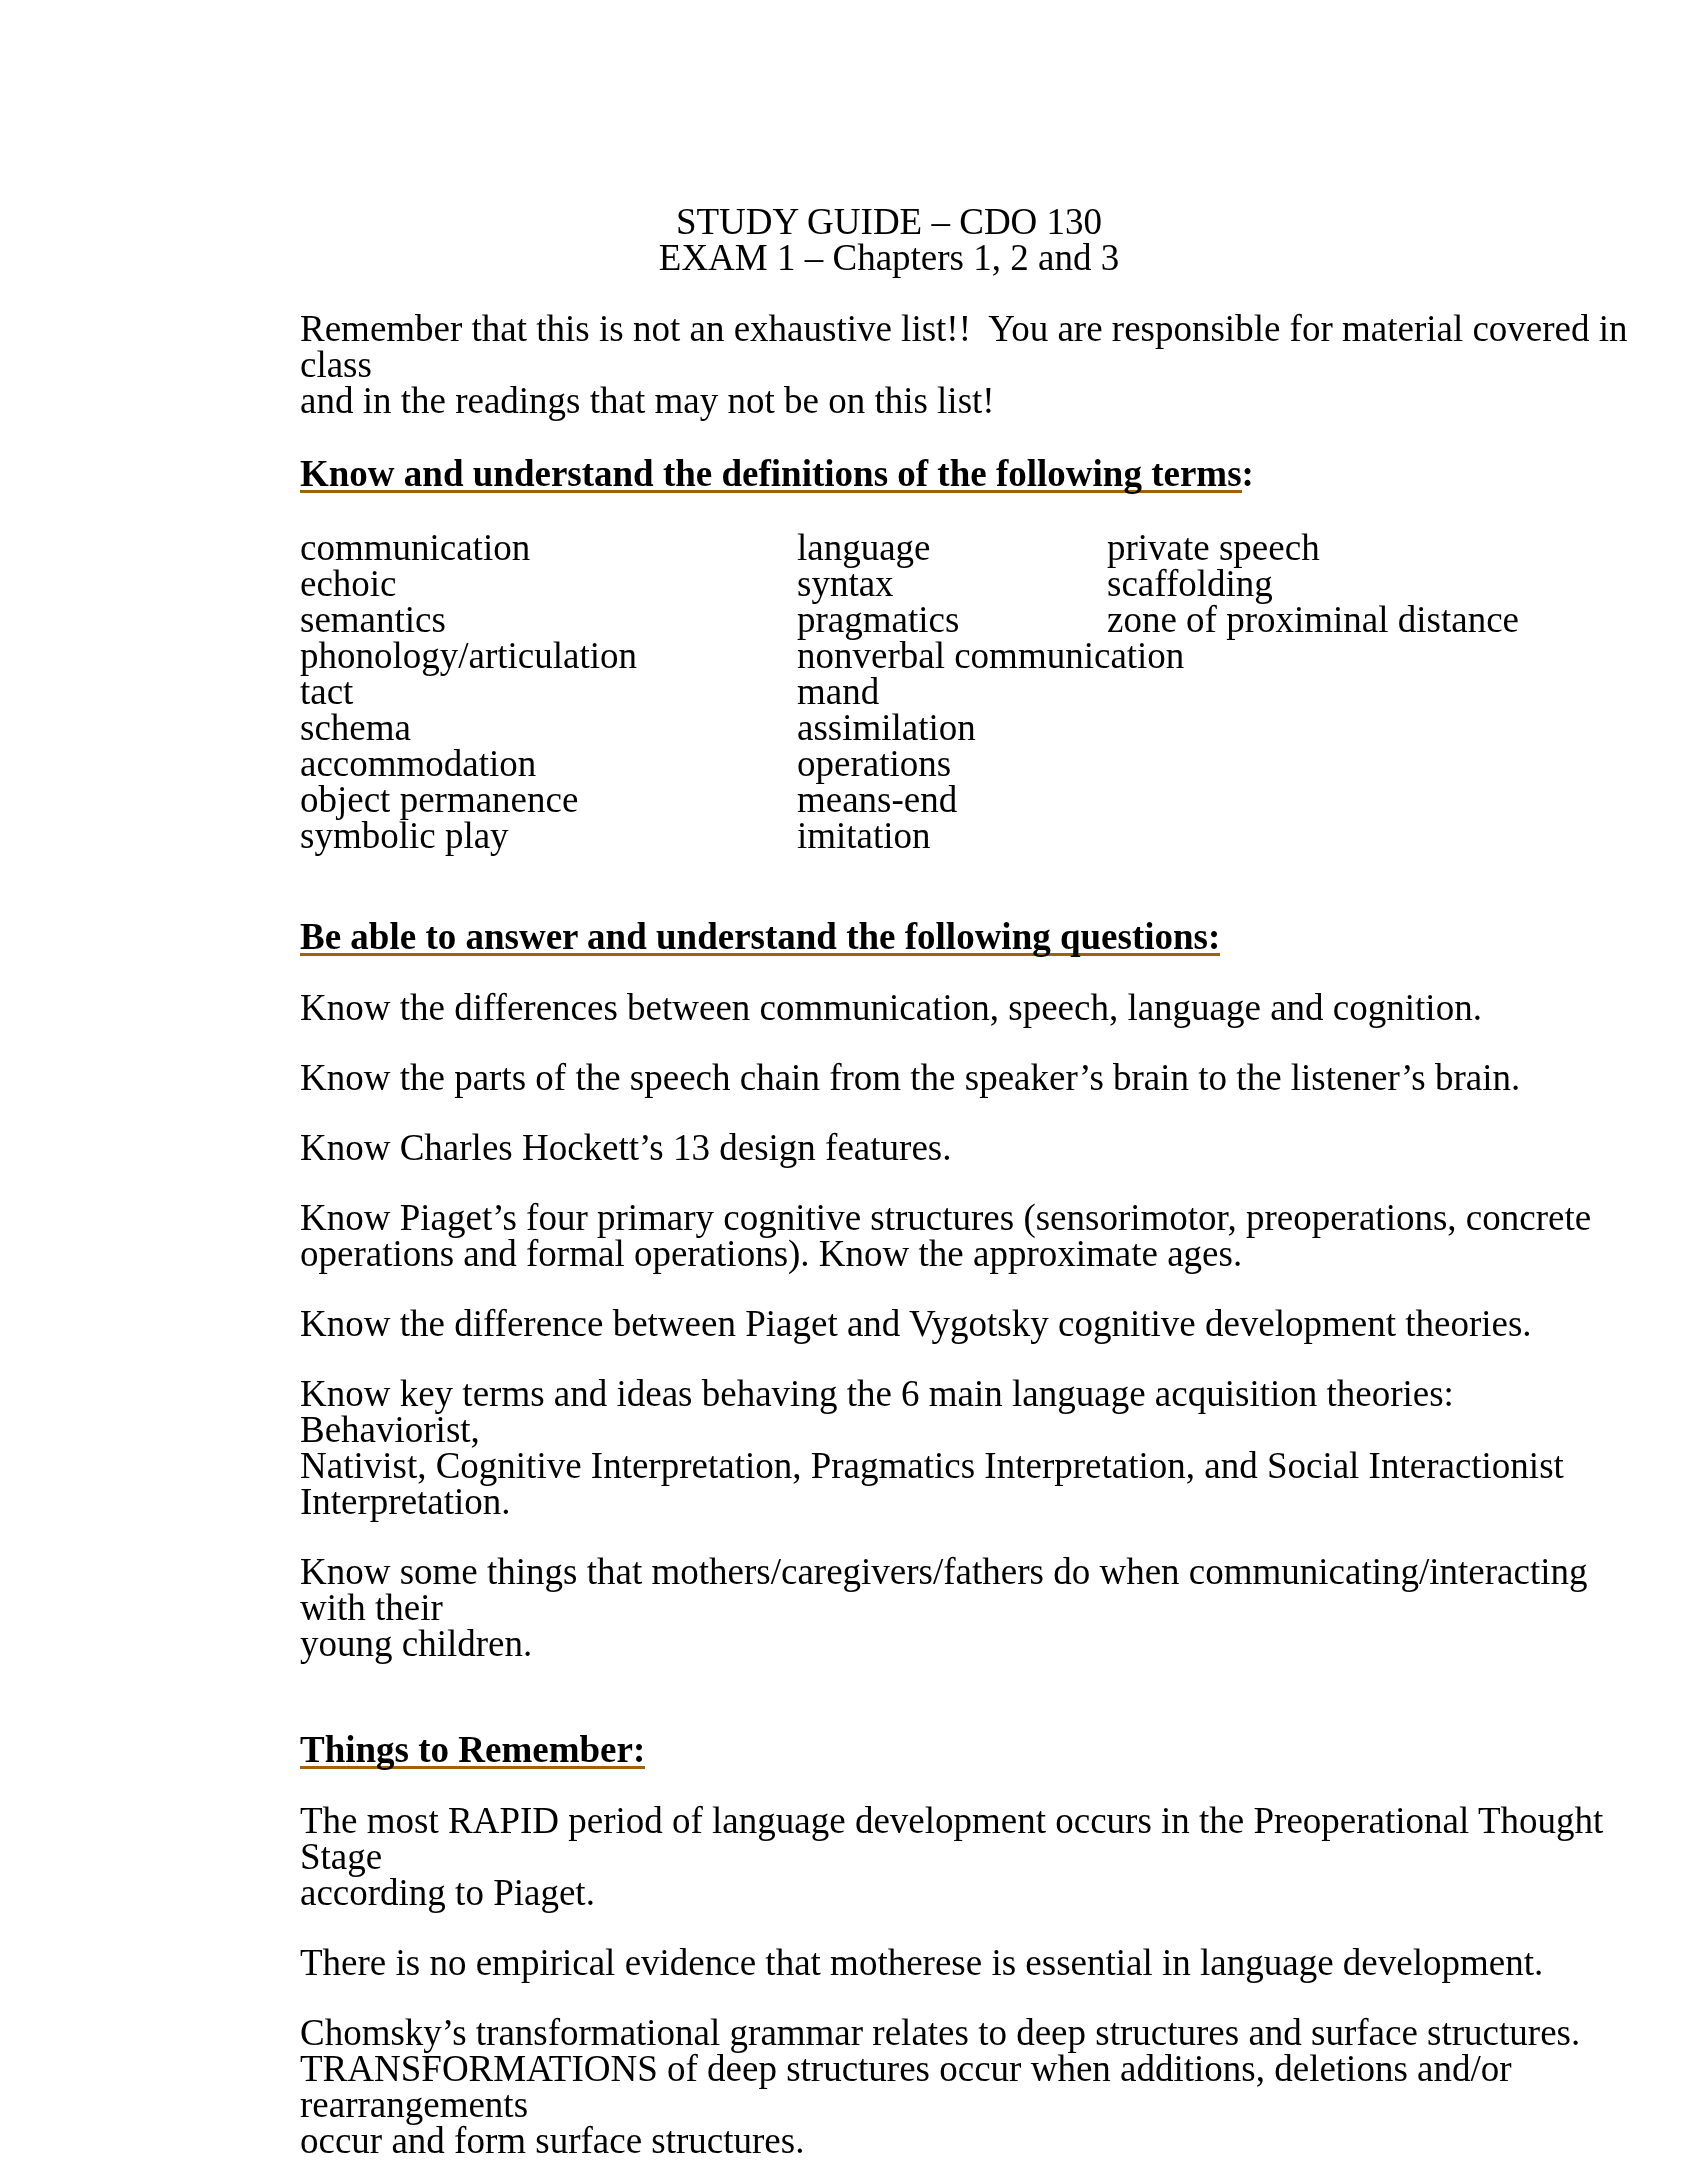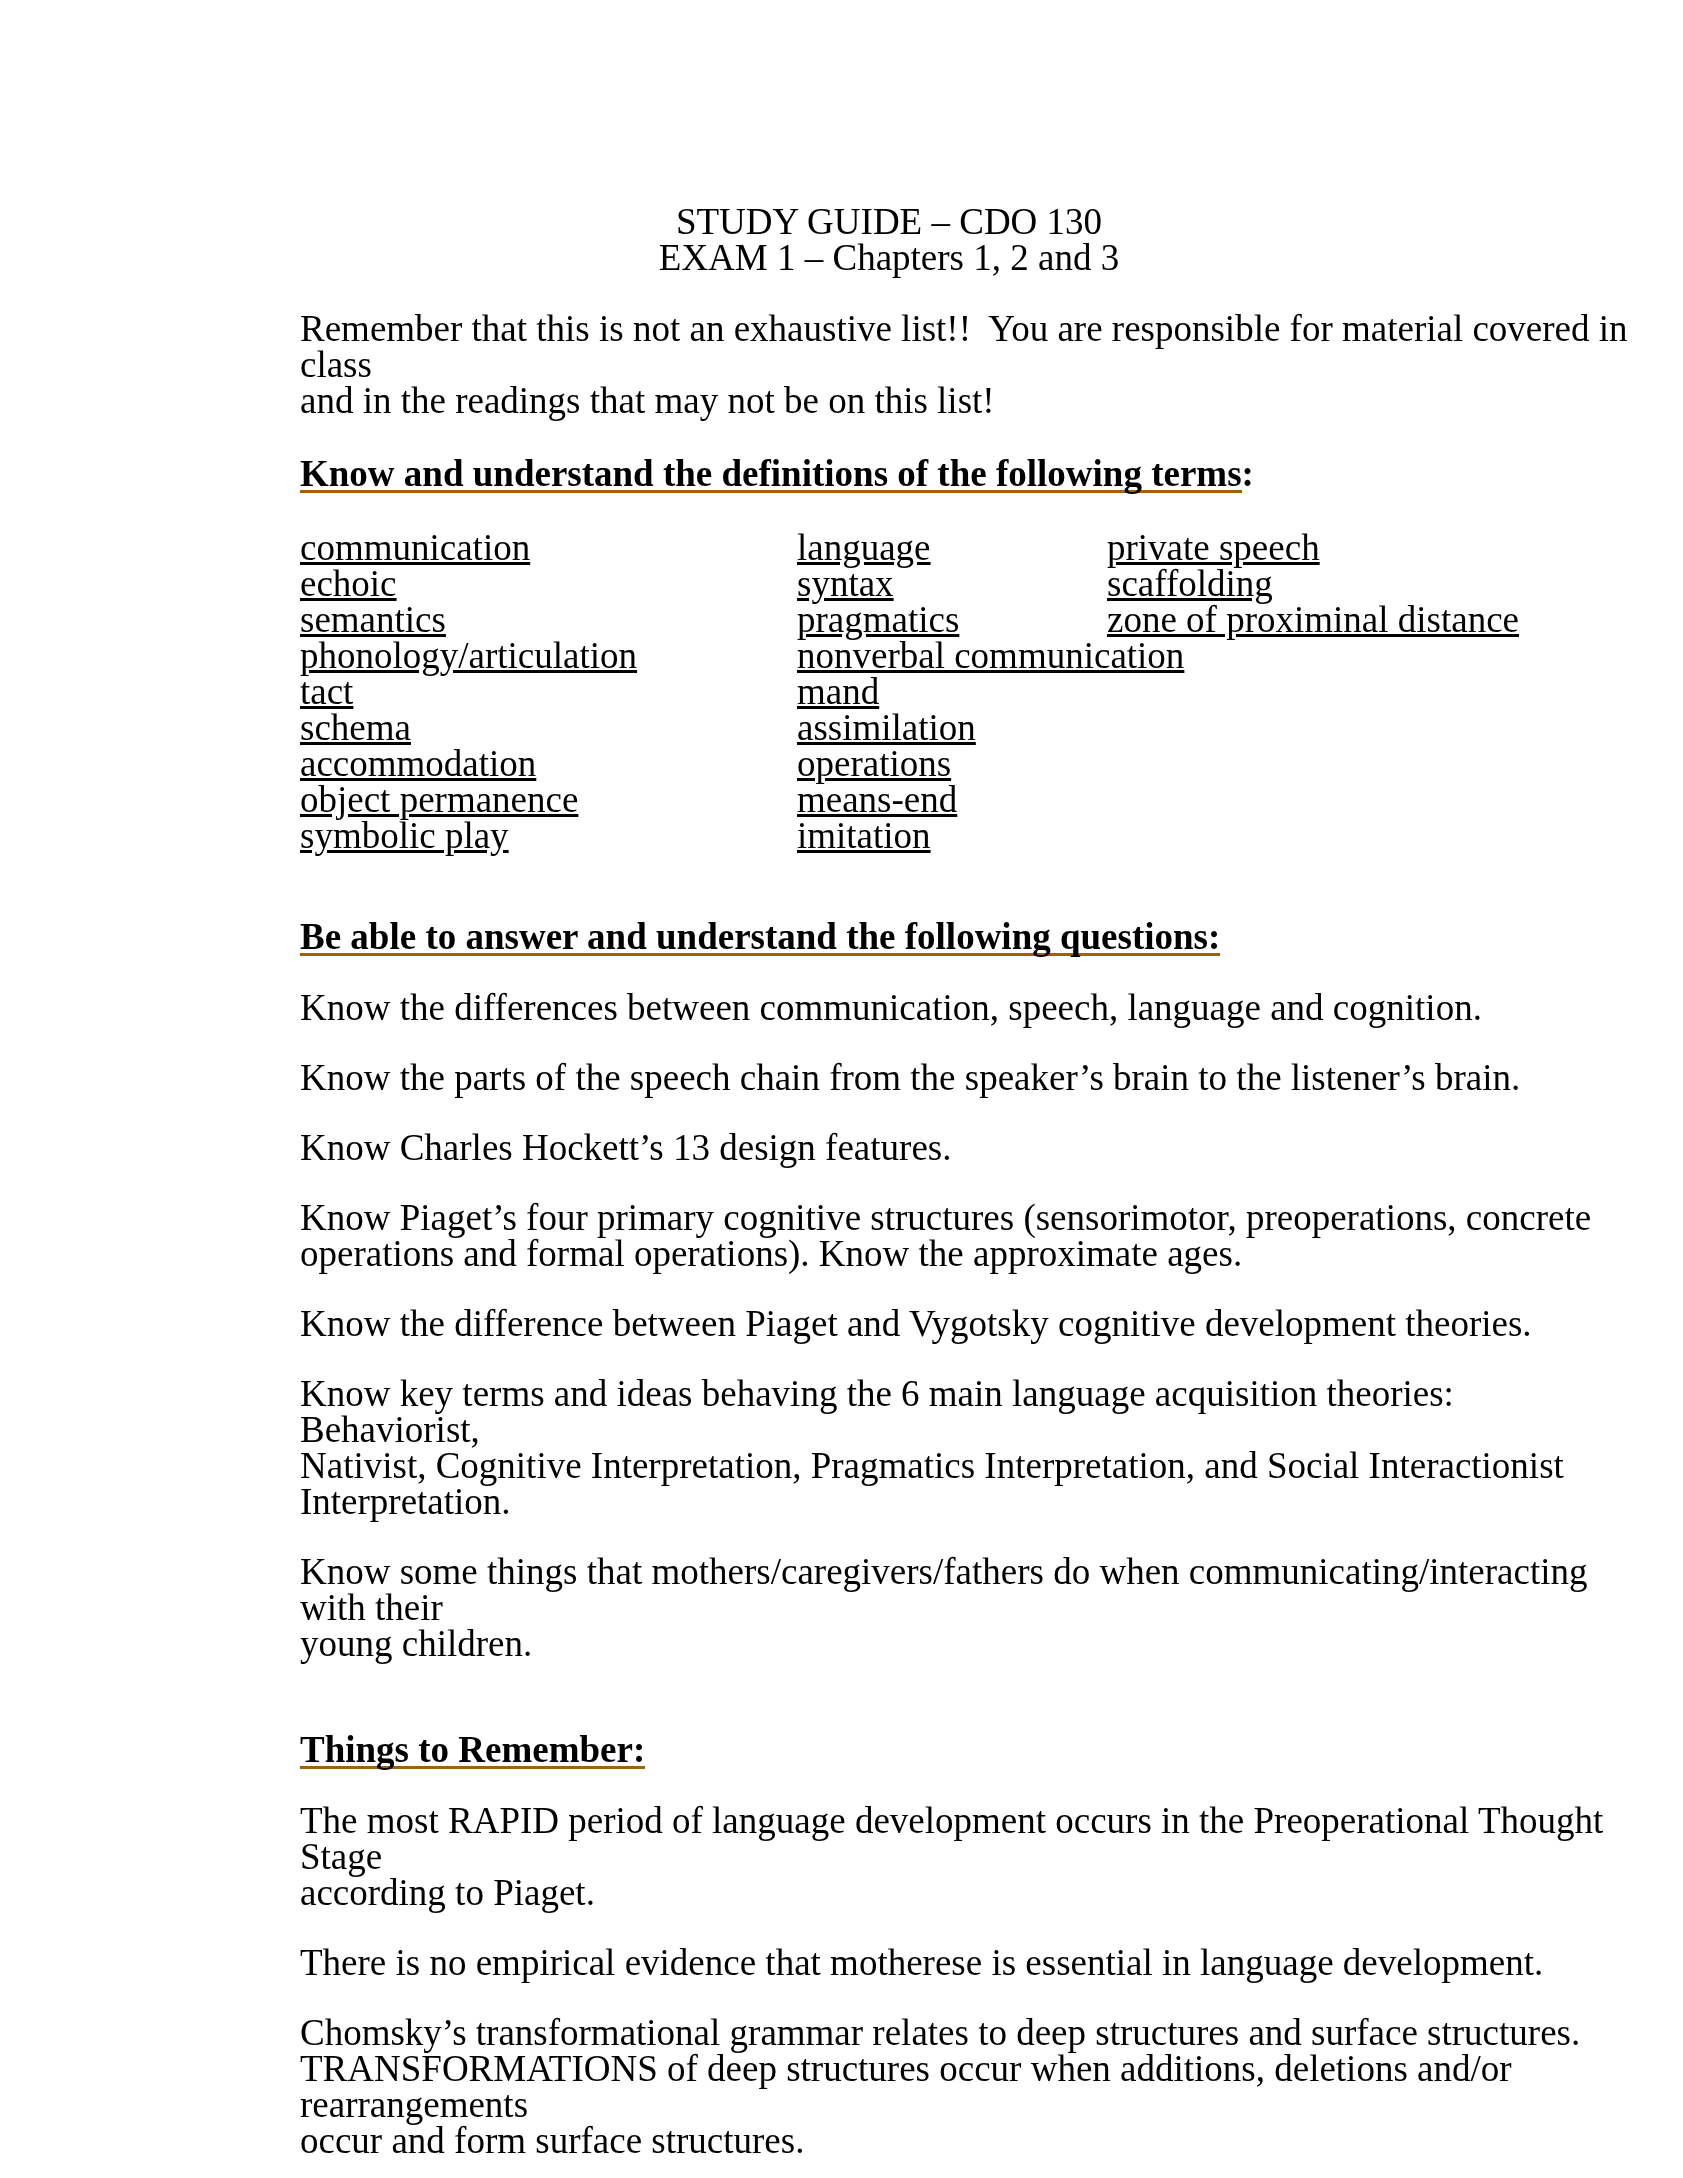--- a/index.html
+++ b/index.html
@@ -37,21 +37,20 @@
   }
   .heading .u {
     display: inline-block;
     border-bottom: 3px solid #a16207;
     line-height: 33px;
   }
   .terms-grid {
     display: flex;
     margin-top: 37px;
     width: 1247px;
-    text-decoration: underline;
   }
   .terms-col-1 { width: 497px; }
   .terms-col-2 { width: 310px; }
   .terms-col-3 { flex: 1; }
   .term-item { height: 36px; white-space: nowrap; }
   .q-para { margin-top: 34px; }
   .gap-lg { margin-top: 65px; }
   .gap-xl { margin-top: 70px; }
 </style>
 </head>

